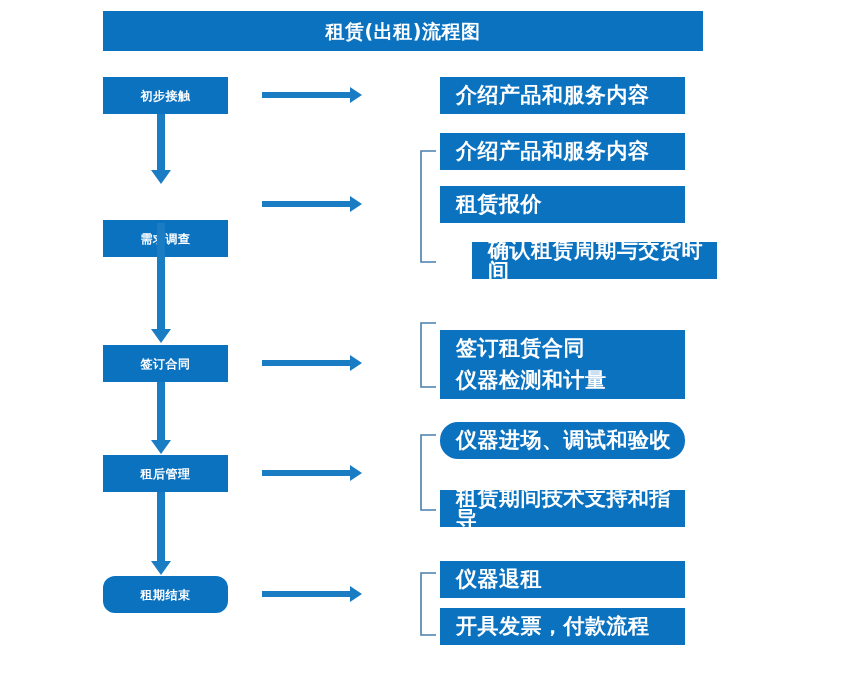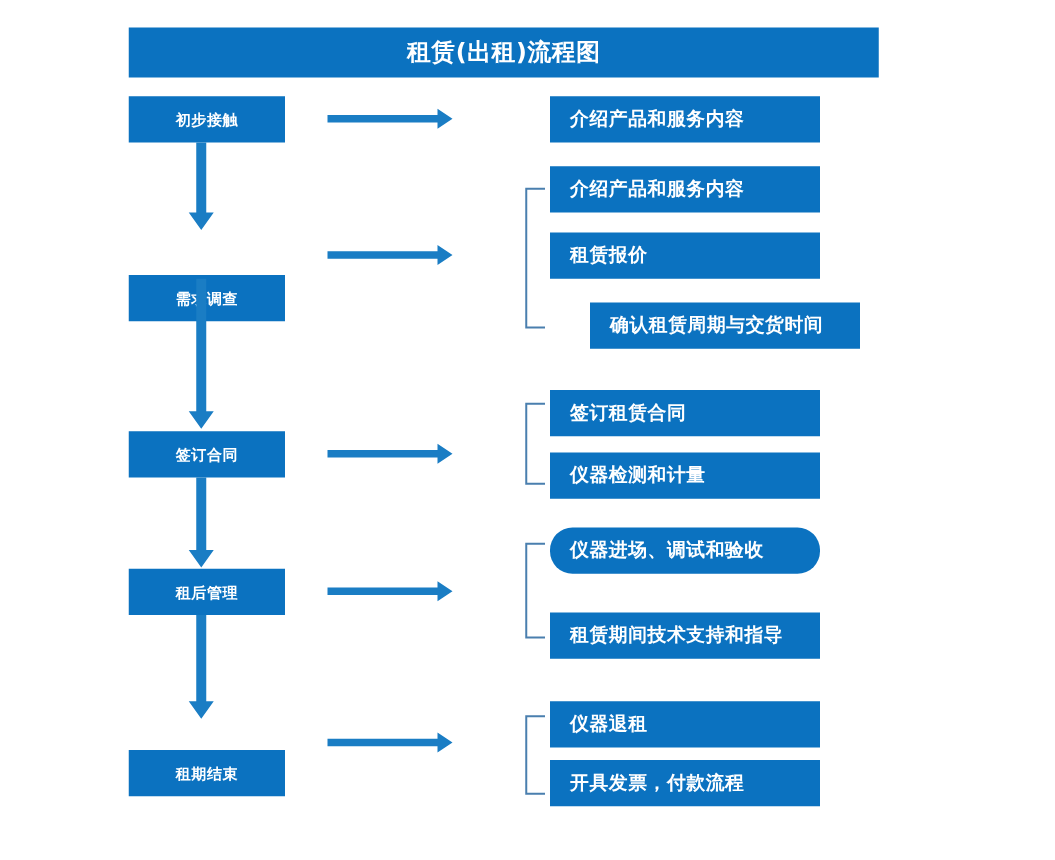--- a/index.html
+++ b/index.html
@@ -28,54 +28,54 @@
     display: flex;
     align-items: center;
     box-sizing: border-box;
     letter-spacing: 0.5px;
     line-height: 1;
   }
 
   
   .title-banner {
     left: 103px;
-    top: 22px;
+    top: 11px;
     width: 600px;
     height: 40px;
     justify-content: center;
     font-size: 19px;
   }
 
   
   .stage-box {
     left: 103px;
     width: 125px;
     height: 37px;
     justify-content: center;
     font-size: 12px;
   }
   .stage-1 { top: 77px; }
   .stage-2 { top: 186px; margin-top: 34px; }
   .stage-3 { top: 345px; }
   .stage-4 { top: 455px; }
-  .stage-5 { top: 600px; }
+  .stage-5 { top: 576px; border-radius: 12px; }
 
   
   .detail-box {
     left: 440px;
-    width: 216px;
+    width: 245px;
     height: 37px;
     padding-left: 16px;
-    font-size: 15px;
+    font-size: 21px;
   }
   .d-1  { top: 77px;  }
   .d-2  { top: 133px; }
   .d-3  { top: 186px; }
   .d-4  { top: 242px; margin-left: 32px; }
-  .d-5  { top: 312px; }
+  .d-5  { top: 330px; }
   .d-6  { top: 362px; text-align: center; }
   .d-7  { top: 422px; border-radius: 18px; }
   .d-8  { top: 490px; }
   .d-9  { top: 561px; }
   .d-10 { top: 608px; }
 
   
   .h-arrow {
     position: absolute;
     left: 262px;

